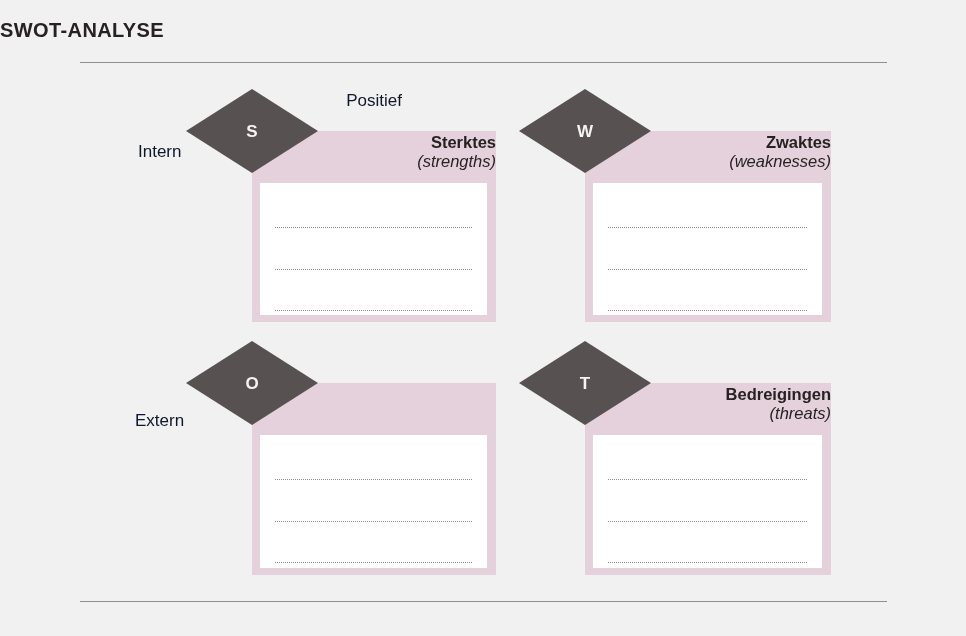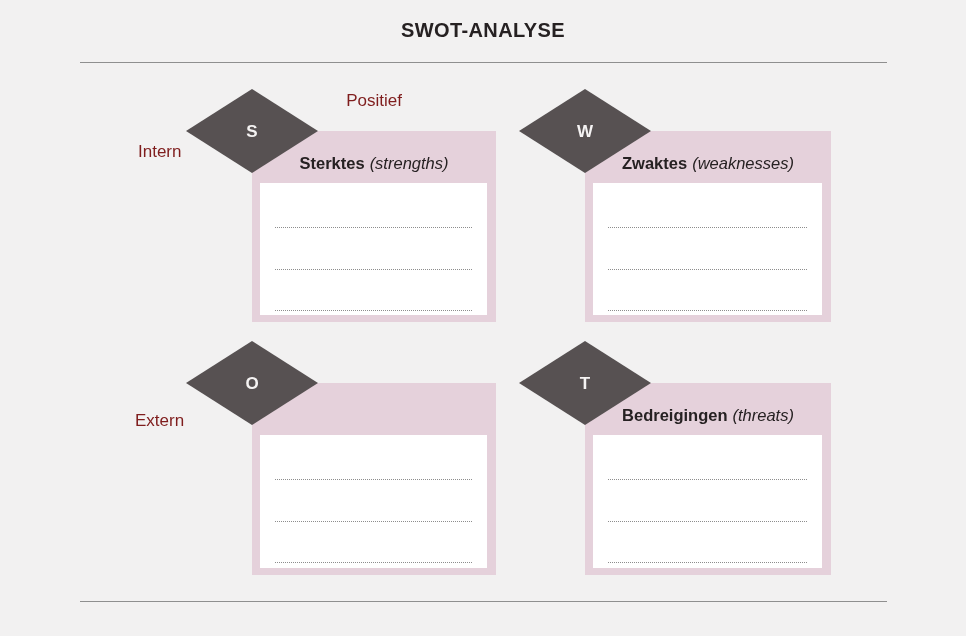--- a/index.html
+++ b/index.html
@@ -11,40 +11,40 @@
     position: relative;
     width: 966px;
     height: 636px;
     background: #f2f1f1;
     overflow: hidden;
   }
   .page-title {
     position: absolute;
     left: 0; right: 0; top: 19px;
     margin: 0;
-    text-align: center;
+    text-align: left;
     font-size: 20px;
     font-weight: 700;
     letter-spacing: 0.4px;
     color: #262122;
   }
   .rule {
     position: absolute;
     left: 80px;
     width: 807px;
     height: 0;
     border-top: 1px solid #8f8f8f;
   }
   .rule-top { top: 62px; }
   .rule-bottom { top: 601px; }
 
   .col-label, .row-label {
     position: absolute;
     font-size: 17px;
-    color: #7f1d1d;
+    color: #0f172a;
     white-space: nowrap;
   }
   .col-label { text-align: center; }
   .label-positief { left: 252px; width: 244px; top: 91px; }
   .label-negatief { left: 585px; width: 246px; top: 91px; }
   .label-intern { left: 138px; top: 142px; }
   .label-extern { left: 135px; top: 405px; margin-top: 6px; }
 
   .quadrant {
     position: absolute;
@@ -79,20 +79,21 @@
     left: 0; right: 0; top: 0;
     height: 52px;
     display: flex;
     align-items: flex-end;
     justify-content: center;
     padding-bottom: 10px;
     box-sizing: border-box;
     font-size: 16.5px;
     color: #262122;
     white-space: nowrap;
+    flex-direction: column;
   }
   .q-name { font-weight: 700; }
   .q-sub { font-weight: 400; margin-left: 5px; font-style: italic; }
   .q-body {
     position: absolute;
     left: 8px; right: 9px; top: 52px; bottom: 7px;
     background: #ffffff;
   }
   .write-line {
     position: absolute;

